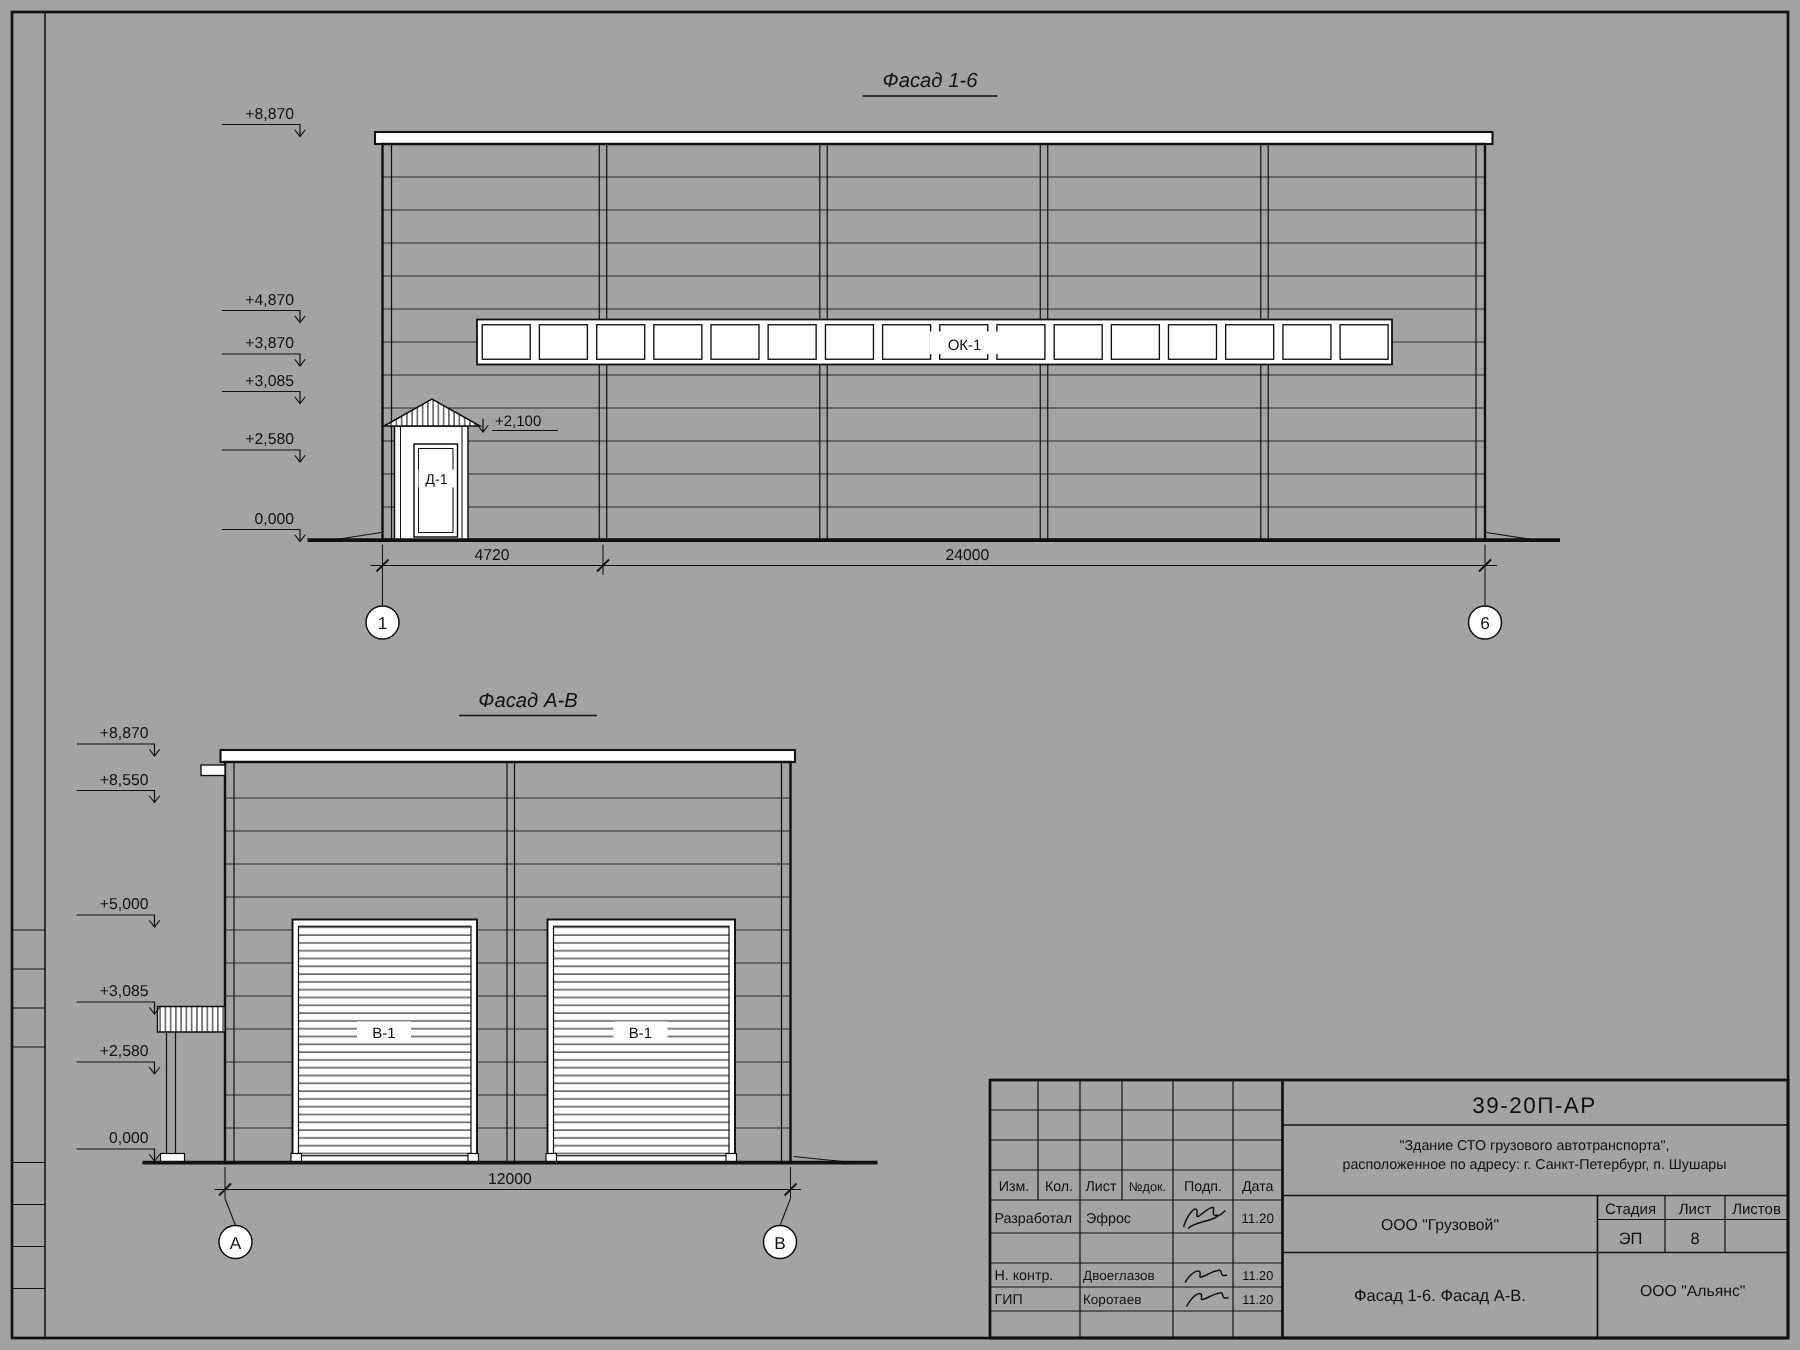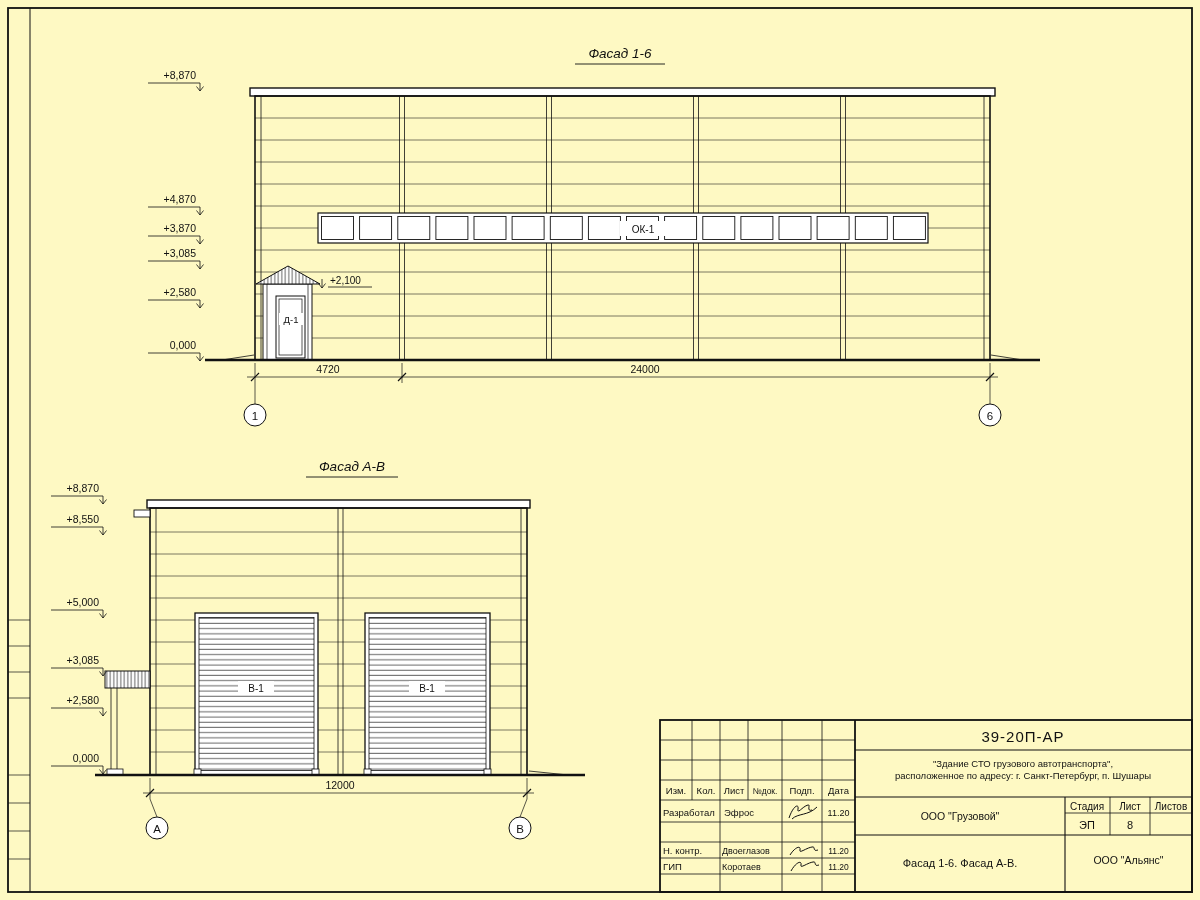--- a/index.html
+++ b/index.html
@@ -1,16 +1,16 @@
 <!DOCTYPE html>
 <html><head>
 <meta charset="utf-8">
 <style>
   html,body{margin:0;padding:0;background:#ffffff;}
-  .sheet{width:1200px;height:900px;background:#fef9c3;position:relative;overflow:hidden;}
+  .sheet{width:1200px;height:900px;background:#a3a3a3;position:relative;overflow:hidden;}
   svg{display:block;}
   svg text{font-family:"Liberation Sans","DejaVu Sans",sans-serif;fill:#111;}
   .ital{font-style:italic;}
 </style>
 </head>
 <body>
 
 <div class="sheet">
 <svg width="1200" height="900" viewBox="0 0 1200 900">
   <defs>

